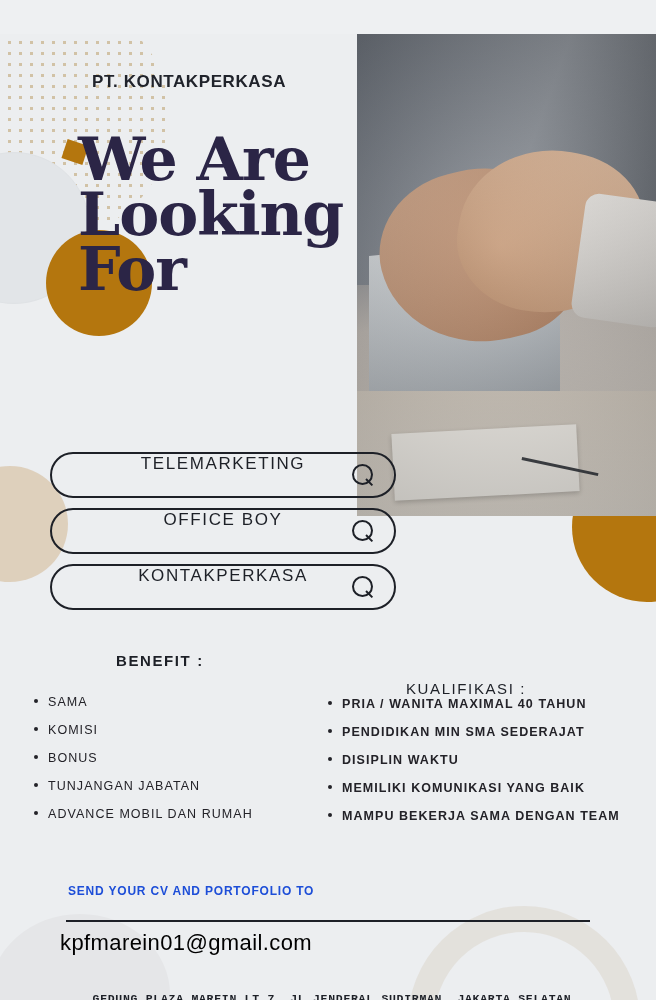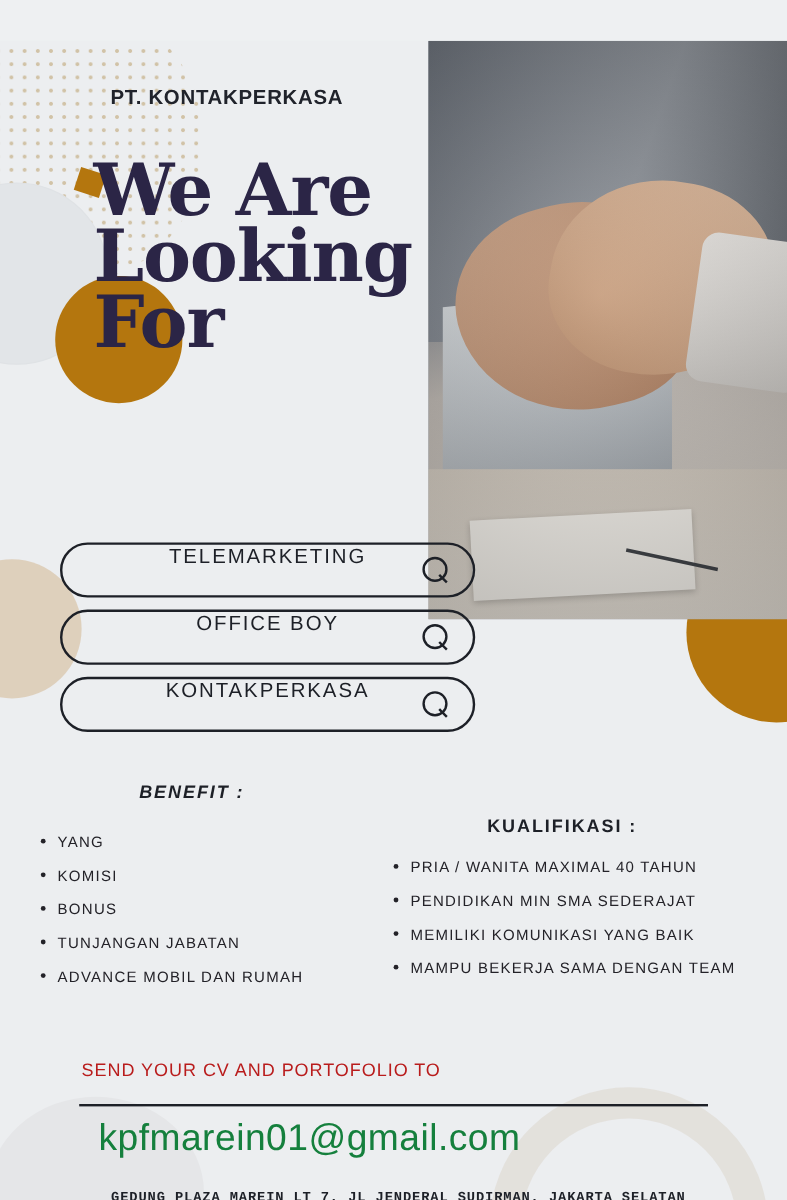--- a/index.html
+++ b/index.html
@@ -241,38 +241,37 @@
   }
 
   
   .benefit-title {
     position: absolute;
     left: 116px; top: 618px;
     font-size: 15px;
     font-weight: bold;
     letter-spacing: 1.6px;
     color: #1d2027;
-    font-style: italic;
   }
   .qual-title {
     position: absolute;
     left: 406px; top: 646px;
     font-size: 15px;
-    font-weight: bold;
+    font-weight: normal;
     letter-spacing: 1.6px;
     color: #1d2027;
   }
   ul.list {
     list-style: none;
     margin: 0;
     padding: 0;
     position: absolute;
   }
   ul.benefit-list { left: 30px; top: 660px; width: 300px; }
-  ul.qual-list    { left: 324px; top: 681px; width: 310px; }
+  ul.qual-list    { left: 324px; top: 662px; width: 310px; font-weight: bold; }
   ul.list li {
     position: relative;
     padding-left: 18px;
     font-size: 12.5px;
     letter-spacing: 1.05px;
     color: #232228;
     margin-bottom: 11px;
     line-height: 1.35;
   }
   ul.list li::before {
@@ -281,37 +280,37 @@
     left: 4px; top: 5px;
     width: 4px; height: 4px;
     border-radius: 50%;
     background: #232228;
   }
 
   
   .cv-line {
     position: absolute;
     left: 68px; top: 850px;
-    font-size: 15px;
-    font-weight: normal;
+    font-size: 12px;
+    font-weight: bold;
     letter-spacing: .8px;
-    color: #b91c1c;
+    color: #1d4ed8;
   }
   .rule {
     position: absolute;
     left: 66px; top: 886px;
     width: 524px; height: 2px;
     background: #1d2027;
   }
   .email {
     position: absolute;
-    left: 82px; top: 896px;
-    font-size: 31px;
+    left: 60px; top: 896px;
+    font-size: 22px;
     letter-spacing: .4px;
-    color: #15803d;
+    color: #000000;
   }
   .address {
     position: absolute;
     left: 62px; top: 958px;
     width: 540px;
     text-align: center;
     font-size: 11.5px;
     font-weight: bold;
     letter-spacing: .7px;
     color: #1d2027;
@@ -374,31 +373,32 @@
       <span class="txt">KONTAKPERKASA</span>
       <span class="search">
         <span class="ring"></span>
           <span class="handle"></span>
       </span>
     </div>
   </div>
 
   <div class="benefit-title">BENEFIT :</div>
   <ul class="list benefit-list">
-    <li>YANG</li>
+    <li>SAMA</li>
     <li>KOMISI</li>
     <li>BONUS</li>
     <li>TUNJANGAN JABATAN</li>
     <li>ADVANCE MOBIL DAN RUMAH</li>
   </ul>
 
   <div class="qual-title">KUALIFIKASI :</div>
   <ul class="list qual-list">
     <li>PRIA / WANITA MAXIMAL 40 TAHUN</li>
     <li>PENDIDIKAN MIN SMA SEDERAJAT</li>
+    <li>DISIPLIN WAKTU</li>
     <li>MEMILIKI KOMUNIKASI YANG BAIK</li>
     <li>MAMPU BEKERJA SAMA DENGAN TEAM</li>
   </ul>
 
   <div class="cv-line">SEND YOUR CV AND PORTOFOLIO TO</div>
   <div class="rule"></div>
   <div class="email">kpfmarein01@gmail.com</div>
   <div class="address">GEDUNG PLAZA MAREIN LT 7, JL JENDERAL SUDIRMAN, JAKARTA SELATAN</div>
 
 </div>

